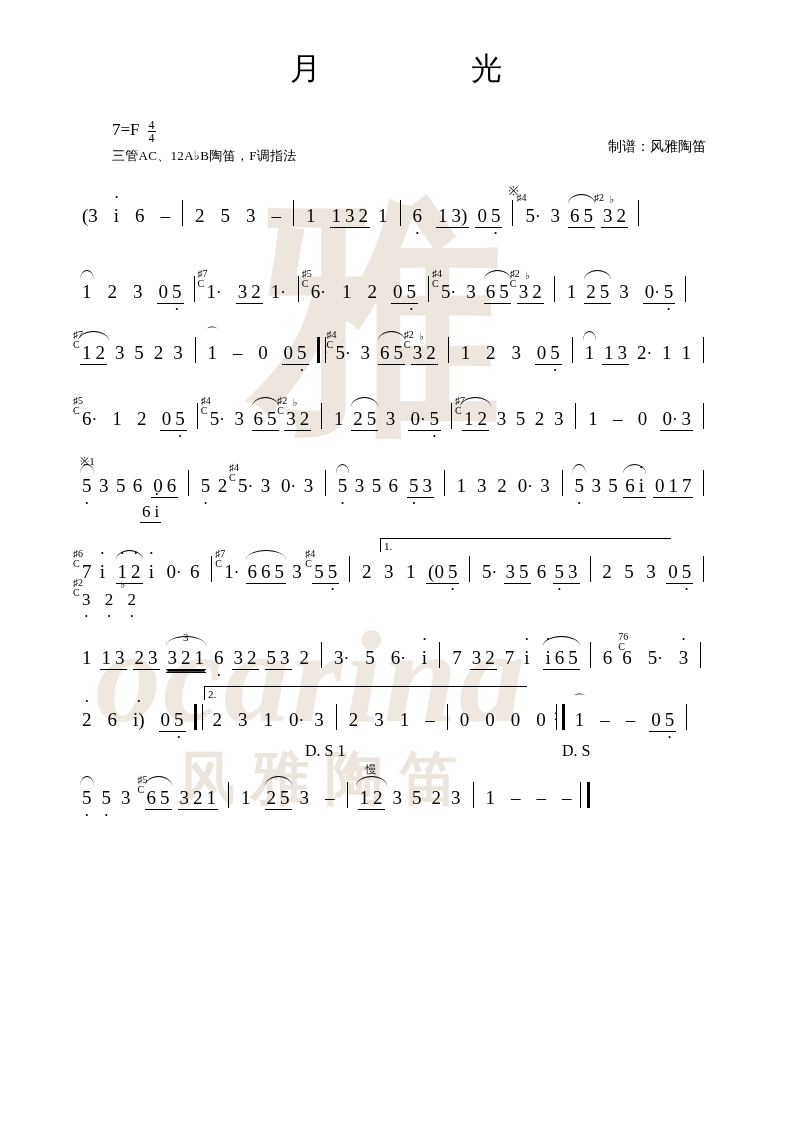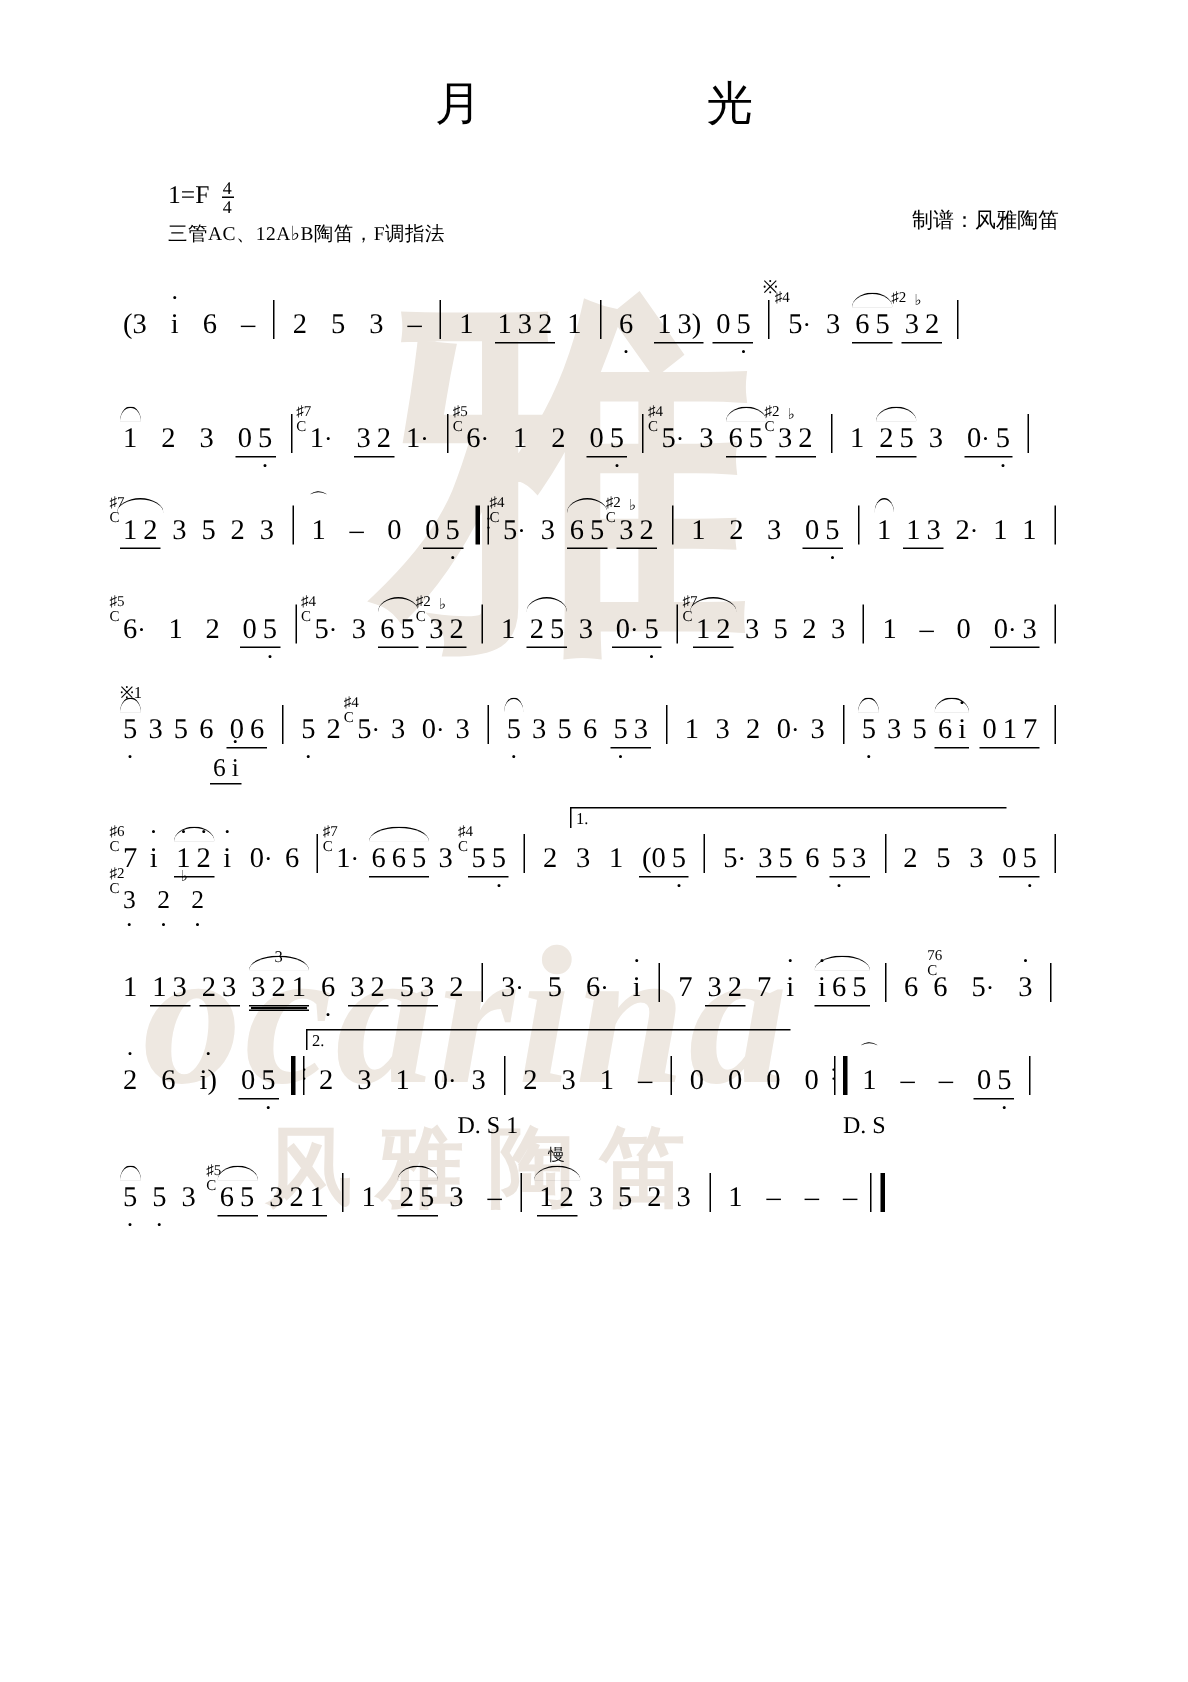--- a/index.html
+++ b/index.html
@@ -308,21 +308,21 @@
     <div class="wm-text wm-ocarina">ocarina</div>
     <div class="wm-text wm-cn">风雅陶笛</div>
   </div>
 
   <div class="content">
 
     <div class="title">月光</div>
 
     <div class="key-block">
       <div class="key-line">
-        <span>1=F</span>
+        <span>7=F</span>
         <span class="meter">
           <span class="num">4</span>
           <span class="den">4</span>
         </span>
       </div>
       <div class="subtitle">三管AC、12A♭B陶笛，F调指法</div>
     </div>
 
     <div class="credit">制谱：风雅陶笛</div>
 

